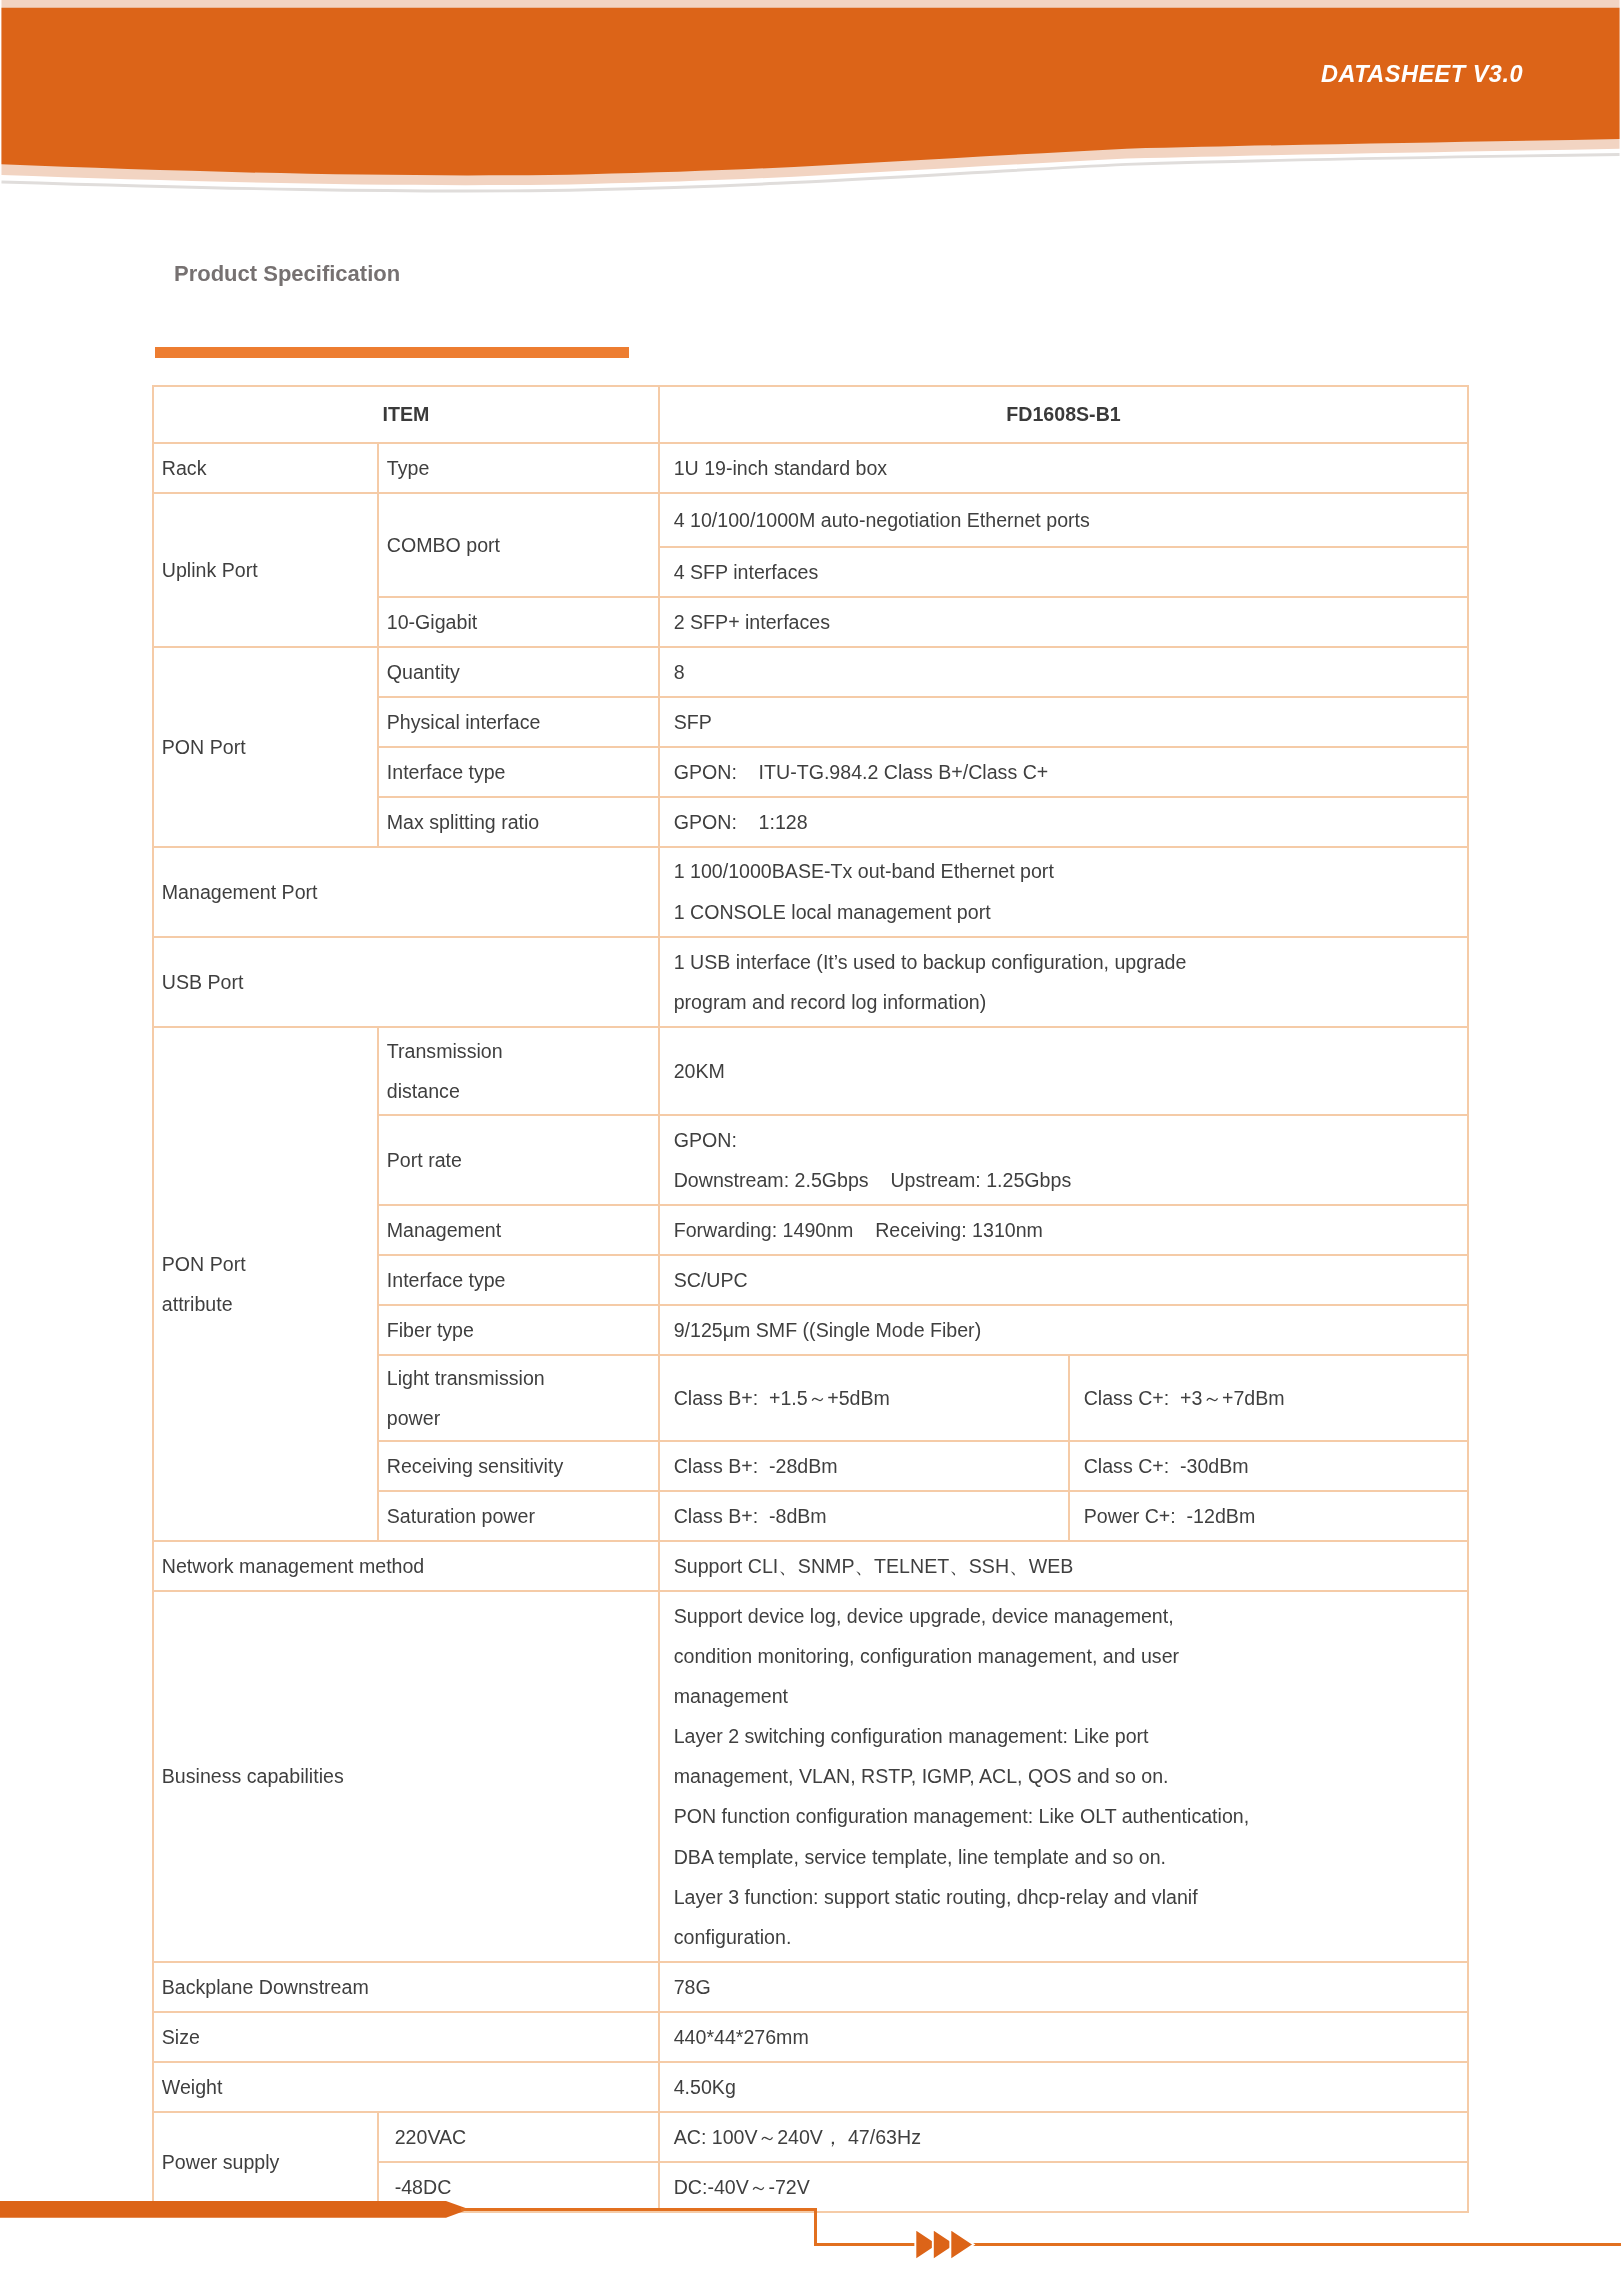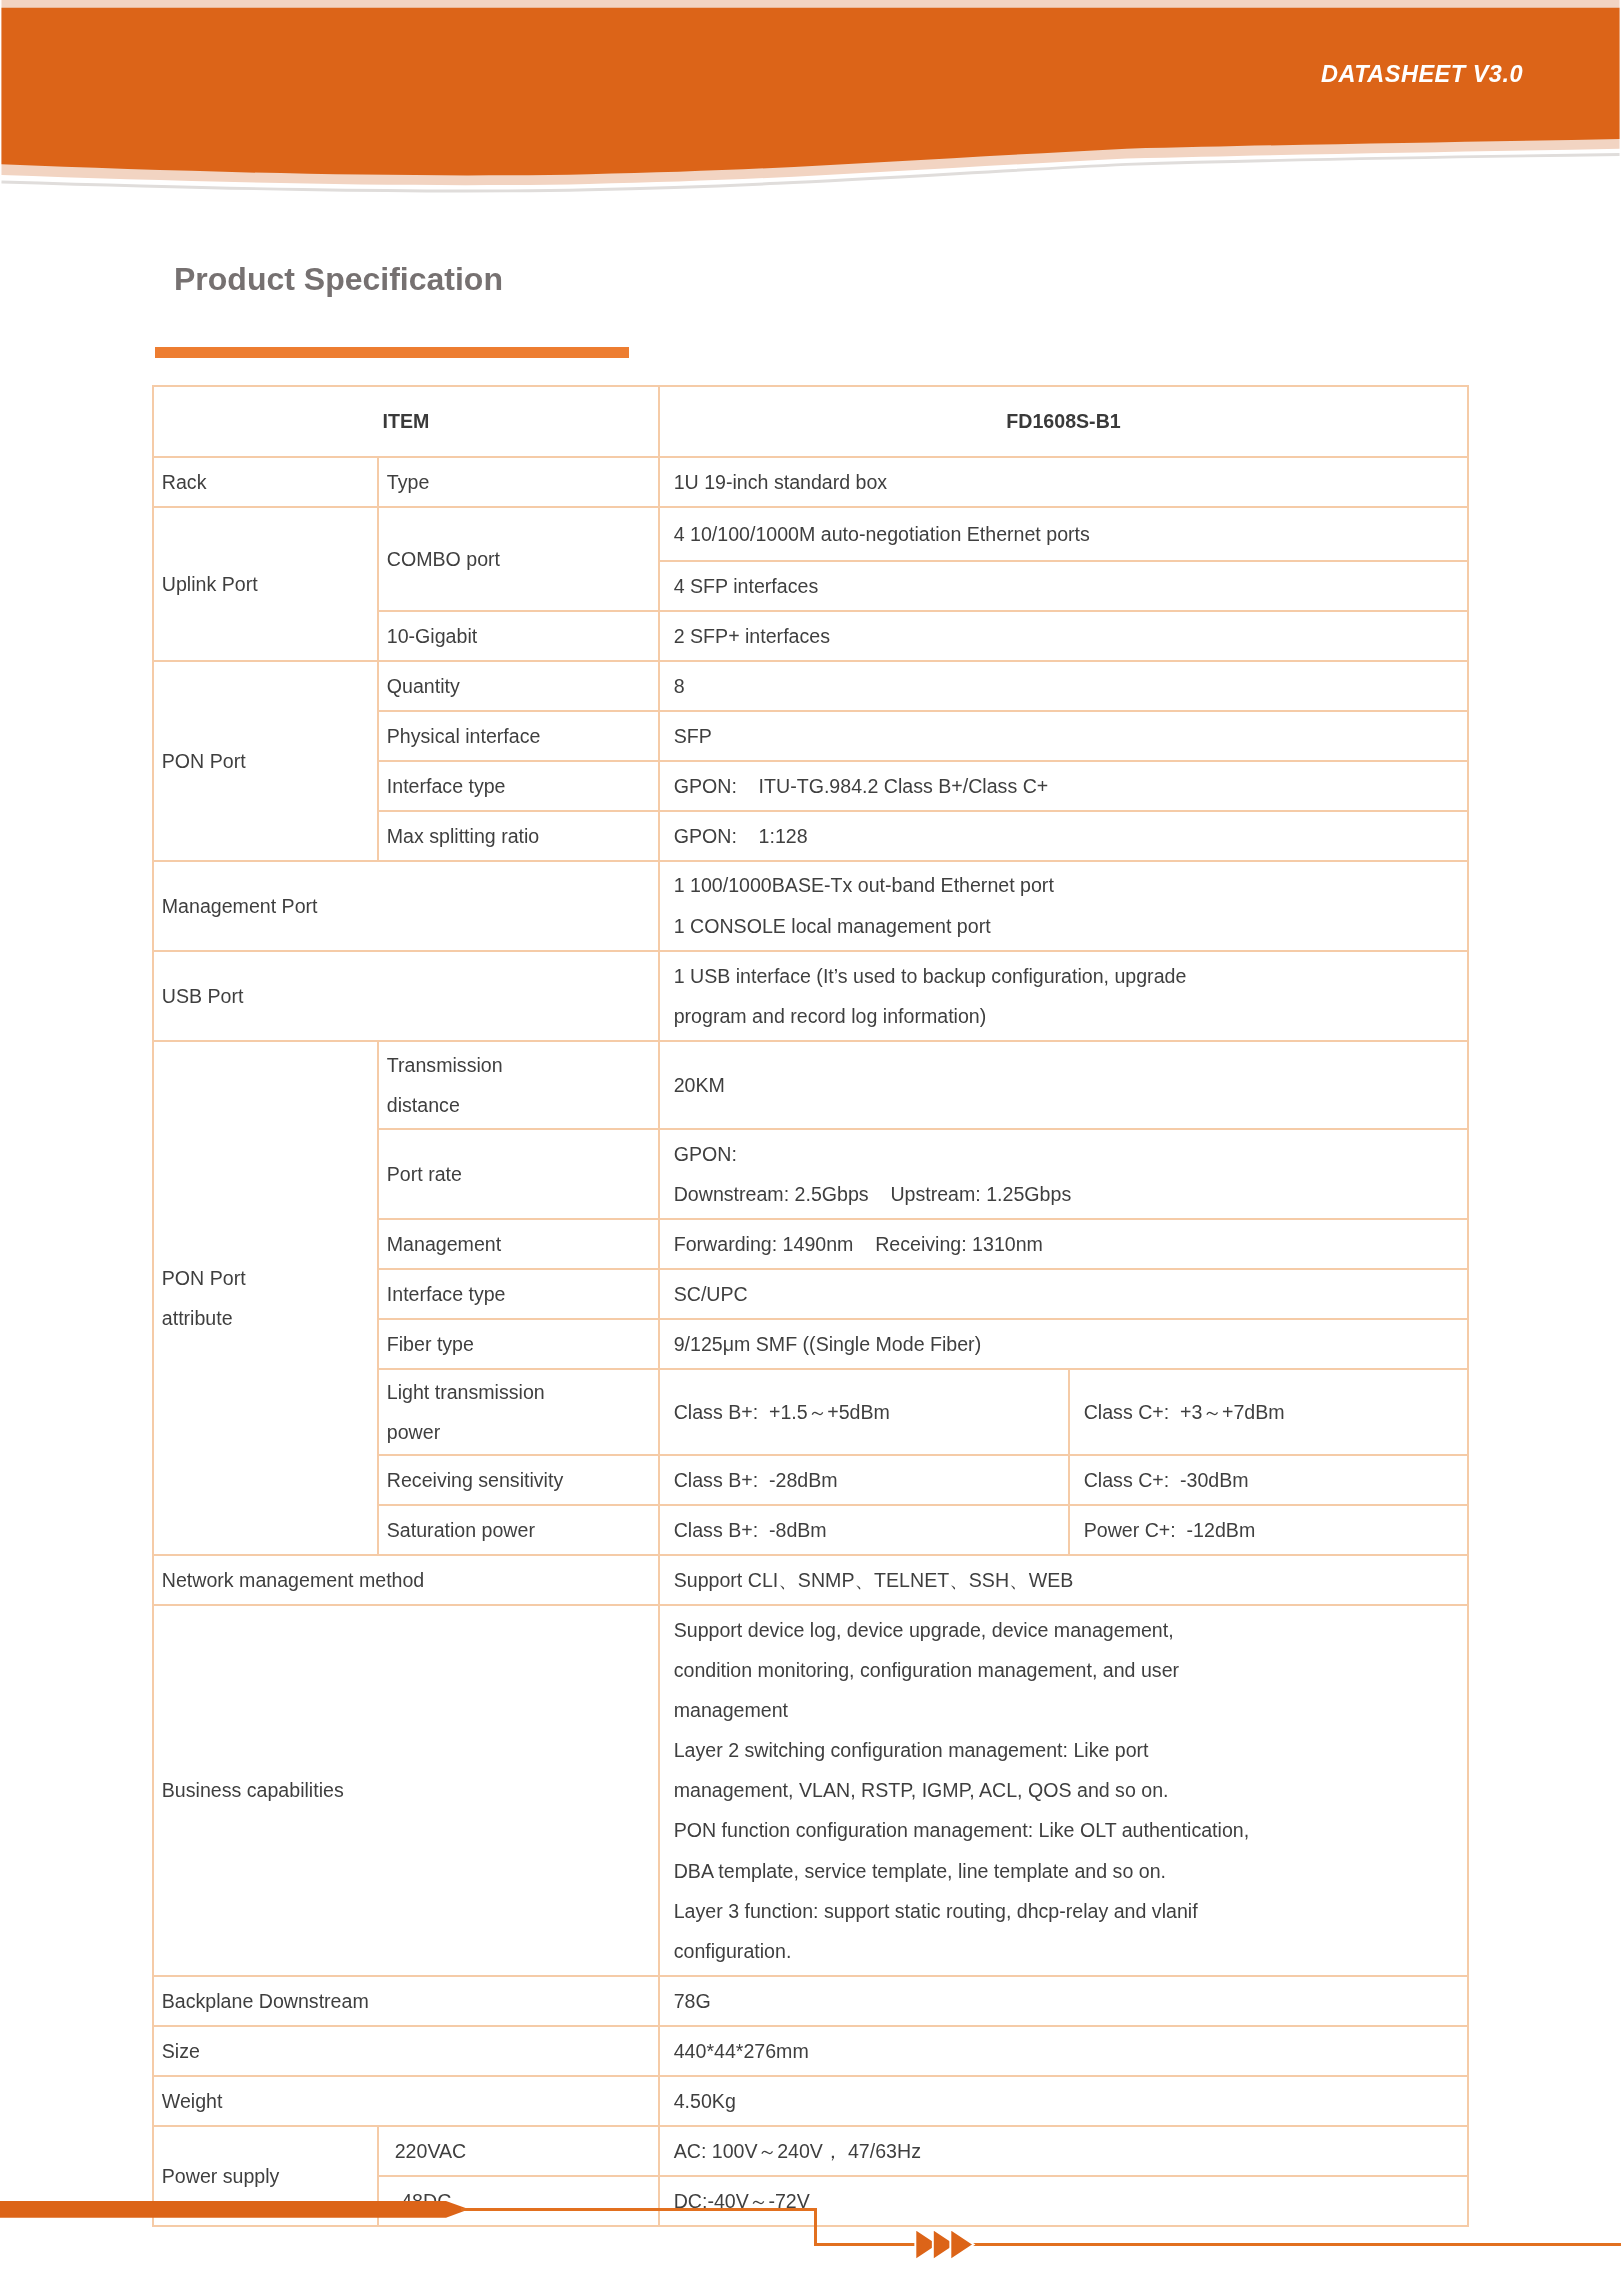--- a/index.html
+++ b/index.html
@@ -21,21 +21,21 @@
     font-size:23.5px;
     font-weight:bold;
     font-style:italic;
     letter-spacing:0.5px;
   }
   
   .section-title{
     position:absolute;
     left:174px;
     top:261px;
-    font-size:32px;
+    font-size:22px;
     font-weight:bold;
     color:#767171;
   }
   .title-underline{
     position:absolute;
     left:155px;
     top:347px;
     width:474px;
     height:10.8px;
     background:#ED7D31;
@@ -144,21 +144,21 @@
   <div class="title-underline"></div>
 
   <table class="spec">
     <colgroup>
       <col style="width:225px">
         <col style="width:281px">
       <col style="width:410px">
         <col style="width:399px">
     </colgroup>
     <tbody>
-      <tr style="height:71px">
+      <tr style="height:57px">
         <td class="hdr" colspan="2">ITEM</td>
         <td class="hdr" colspan="2">FD1608S-B1</td>
       </tr>
       <tr style="height:45px">
         <td class="lbl">Rack</td>
         <td class="lbl">Type</td>
         <td class="val" colspan="2">1U 19-inch standard box</td>
       </tr>
       <tr style="height:54px">
         <td class="lbl" rowspan="3">Uplink Port</td>

